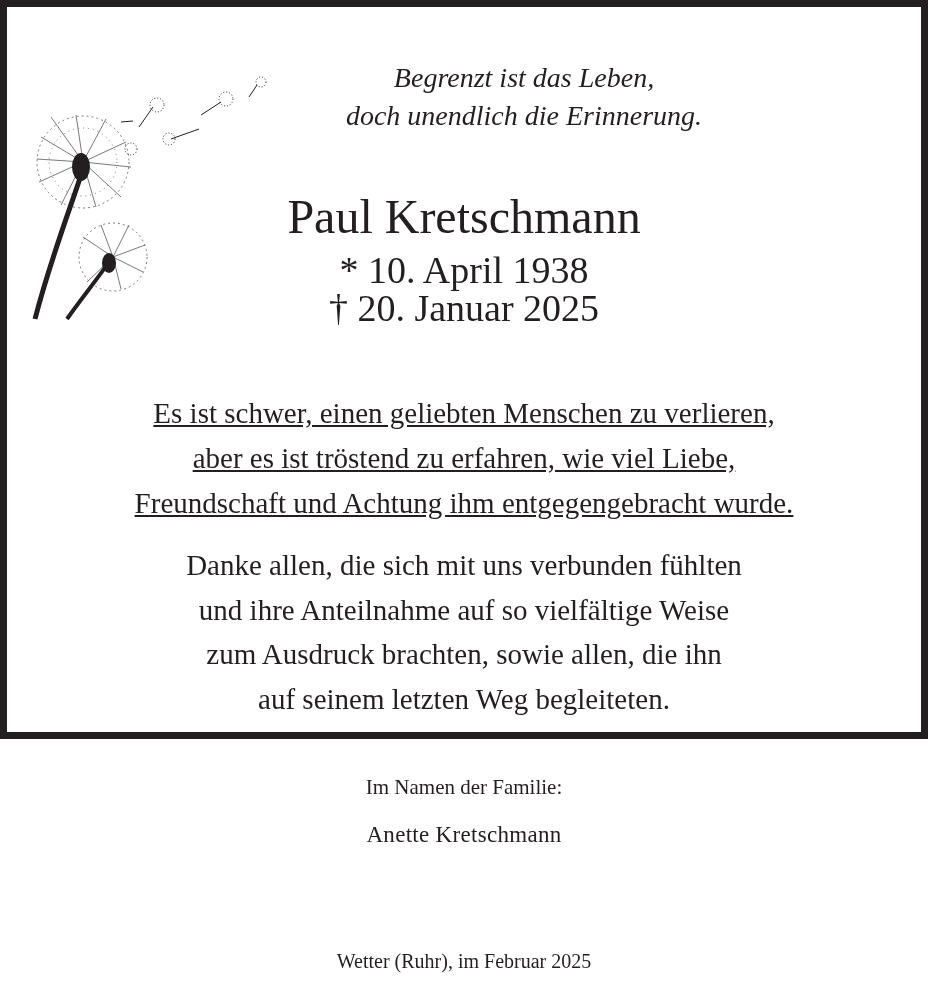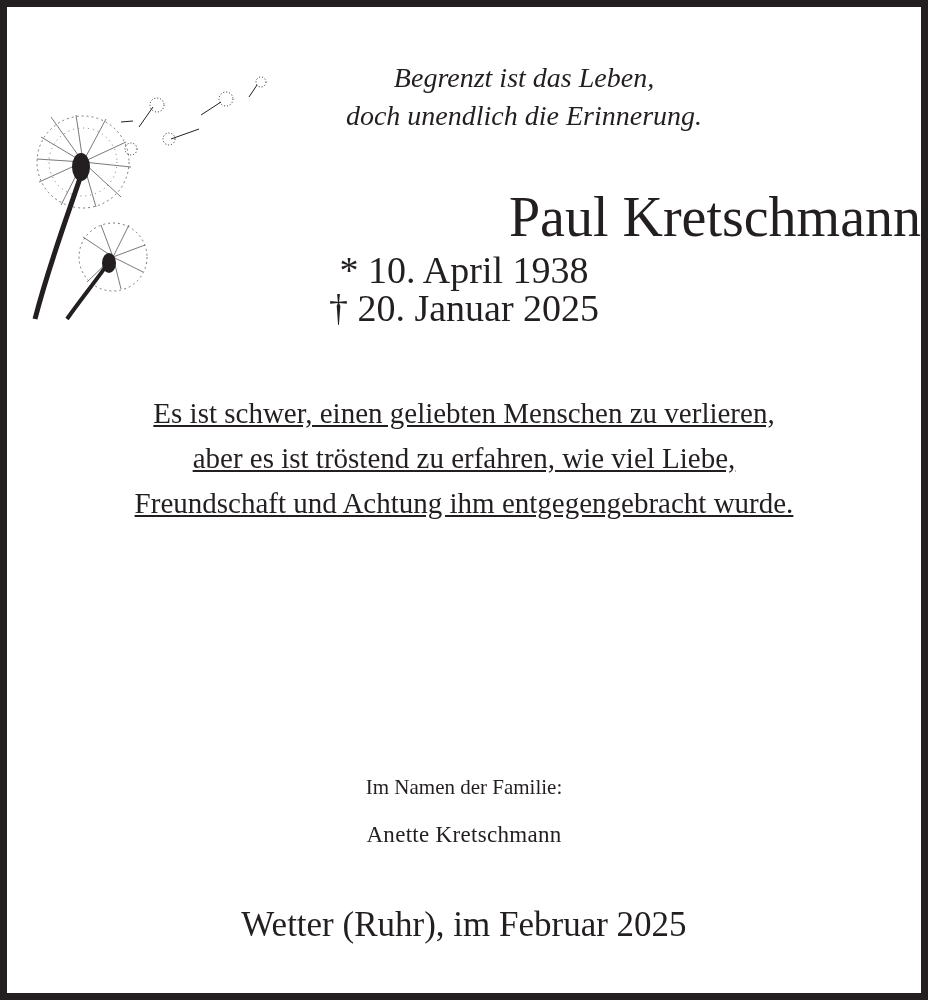--- a/index.html
+++ b/index.html
@@ -1,30 +1,30 @@
 <!DOCTYPE html>
 <html><head>
 <meta charset="utf-8">
 <style>
   html, body { margin:0; padding:0; }
   body { width:928px; height:1000px; background:#ffffff; }
   .frame {
-    position:absolute; left:0; top:0; width:928px; height:1000px;
+    position:absolute; left:0; top:0; width:928px; height:739px;
     box-sizing:border-box; border:7px solid #231f20; background:#fff;
     font-family:"Liberation Serif", "DejaVu Serif", serif; color:#231f20;
   }
   .center { position:absolute; left:0; width:100%; text-align:center; }
   .motto { top:52px; left:60px; font-style:italic; font-size:28px; line-height:38px; }
-  .name { top:178px; left:0; font-size:56px; line-height:64px;text-align:right; }
+  .name { top:178px; left:0; font-size:48px; line-height:64px; }
   .dates { top:244px; left:0; font-size:38px; line-height:38px; }
   .para1 { top:384px; font-size:29px; line-height:45px;text-decoration:underline; }
   .para2 { top:536px; font-size:29px; line-height:44.5px; }
   .sign-label { top:760px; font-size:21px; line-height:40px; }
   .sign-name { top:806px; font-size:23px; line-height:44px; letter-spacing:0.3px; }
-  .place { top:896px; font-size:35px; line-height:44px; }
+  .place { top:932px; font-size:20px; line-height:44px; }
   .line { display:block; }
   .dandelion { position:absolute; left:14px; top:60px; width:260px; height:255px; }
 </style>
 </head>
 <body>
 
 <div class="frame">
 
   <svg class="dandelion" viewBox="0 0 260 255">
     <g stroke="#231f20" fill="none">
@@ -90,18 +90,24 @@
     <span class="line">* 10. April 1938</span>
     <span class="line">† 20. Januar 2025</span>
   </div>
 
   <div class="center para1">
     <span class="line">Es ist schwer, einen geliebten Menschen zu verlieren,</span>
     <span class="line">aber es ist tröstend zu erfahren, wie viel Liebe,</span>
     <span class="line">Freundschaft und Achtung ihm entgegengebracht wurde.</span>
   </div>
 
+  <div class="center para2">
+    <span class="line">Danke allen, die sich mit uns verbunden fühlten</span>
+    <span class="line">und ihre Anteilnahme auf so vielfältige Weise</span>
+    <span class="line">zum Ausdruck brachten, sowie allen, die ihn</span>
+    <span class="line">auf seinem letzten Weg begleiteten.</span>
+  </div>
 
   <div class="center sign-label">Im Namen der Familie:</div>
   <div class="center sign-name">Anette Kretschmann</div>
 
   <div class="center place">Wetter (Ruhr), im Februar 2025</div>
 </div>
 
 </body></html>

